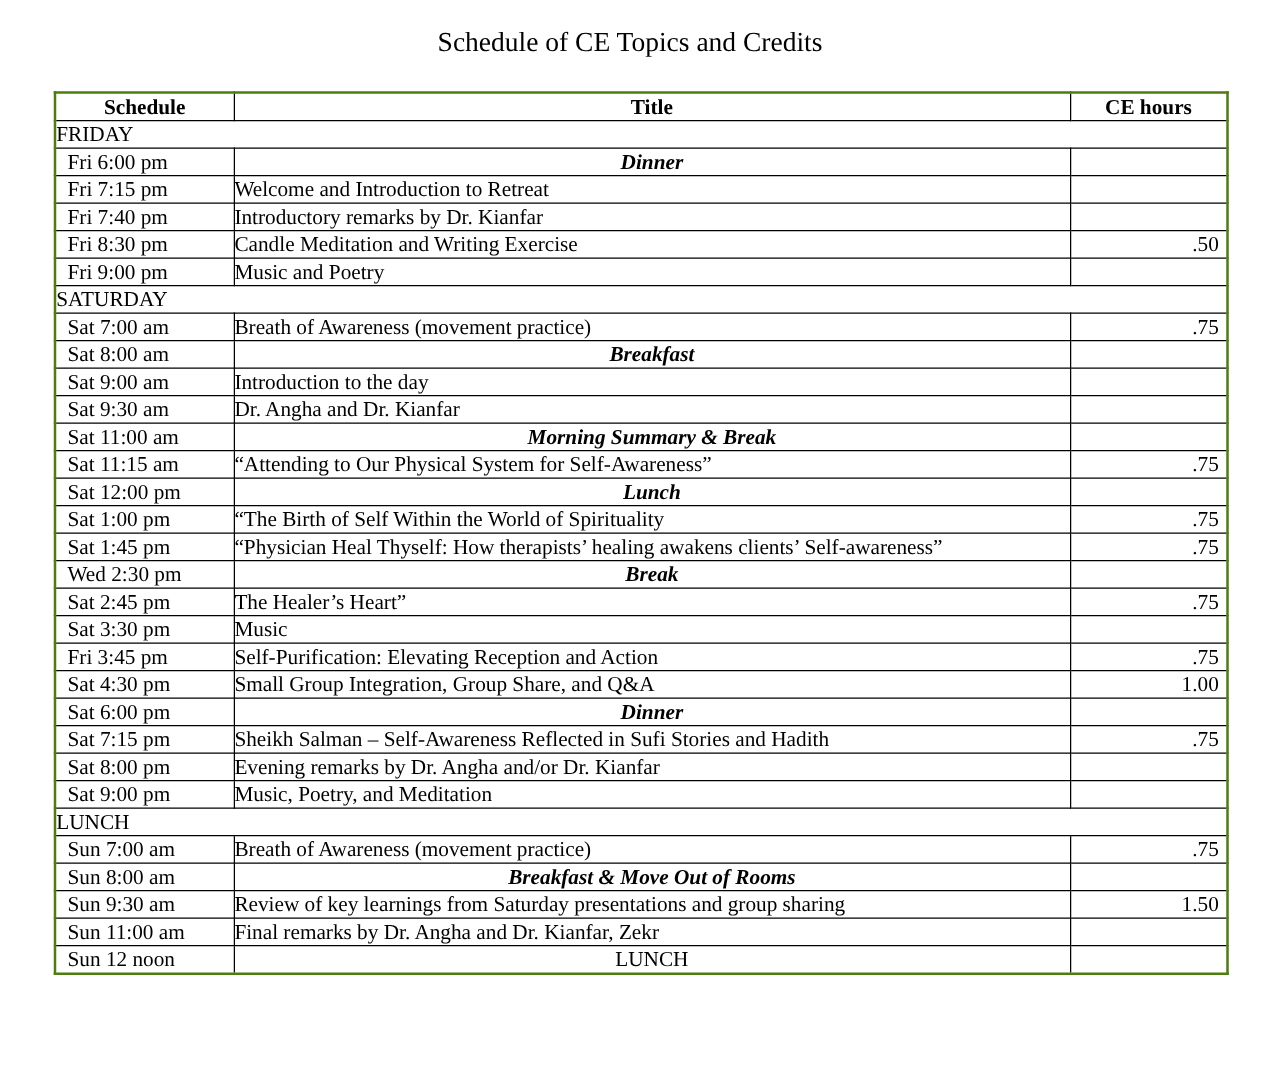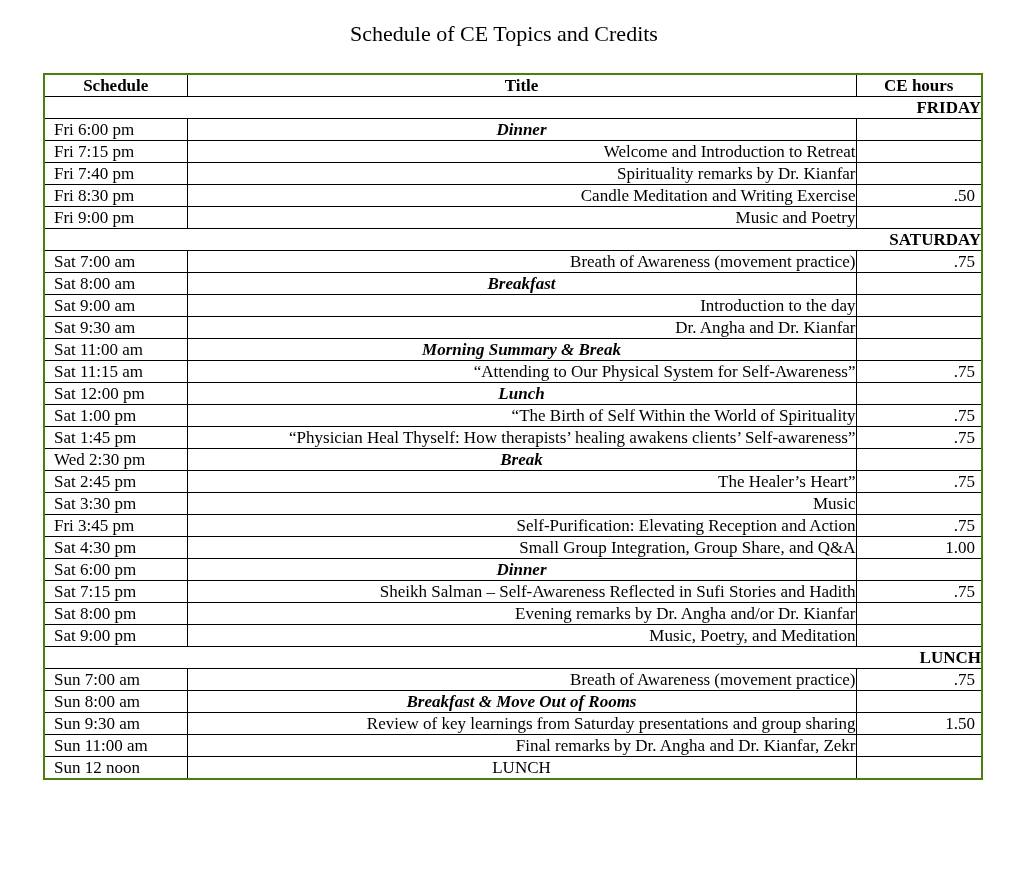--- a/index.html
+++ b/index.html
@@ -40,32 +40,31 @@
     padding: 0;
     vertical-align: middle;
     overflow: hidden;
     box-sizing: content-box;
   }
   th {
     font-weight: bold;
     text-align: center;
   }
   td.section-cell {
-    text-align: right;
-    font-weight: bold;
+    text-align: left;
+    font-weight: normal;
     white-space: nowrap;
   }
   td.time-cell {
     text-align: left;
     padding-left: 9px;
     white-space: nowrap;
   }
   td.title-cell {
-    text-align: right;
-    padding-left: 11px;
+    text-align: left;
     white-space: nowrap;
   }
   td.title-cell.meal {
     text-align: center;
     font-weight: bold;
     font-style: italic;
     padding-left: 0;
     margin-left: 12px;
   }
   td.title-cell.center {
@@ -118,21 +117,21 @@
           <td class="title-cell meal">Dinner</td>
           <td class="hours-cell"></td>
         </tr>
         <tr>
           <td class="time-cell">Fri 7:15 pm</td>
           <td class="title-cell ">Welcome and Introduction to Retreat</td>
           <td class="hours-cell"></td>
         </tr>
         <tr>
           <td class="time-cell">Fri 7:40 pm</td>
-          <td class="title-cell ">Spirituality remarks by Dr. Kianfar</td>
+          <td class="title-cell ">Introductory remarks by Dr. Kianfar</td>
           <td class="hours-cell"></td>
         </tr>
         <tr>
           <td class="time-cell">Fri 8:30 pm</td>
           <td class="title-cell ">Candle Meditation and Writing Exercise</td>
           <td class="hours-cell">.50</td>
         </tr>
         <tr>
           <td class="time-cell">Fri 9:00 pm</td>
           <td class="title-cell ">Music and Poetry</td>

